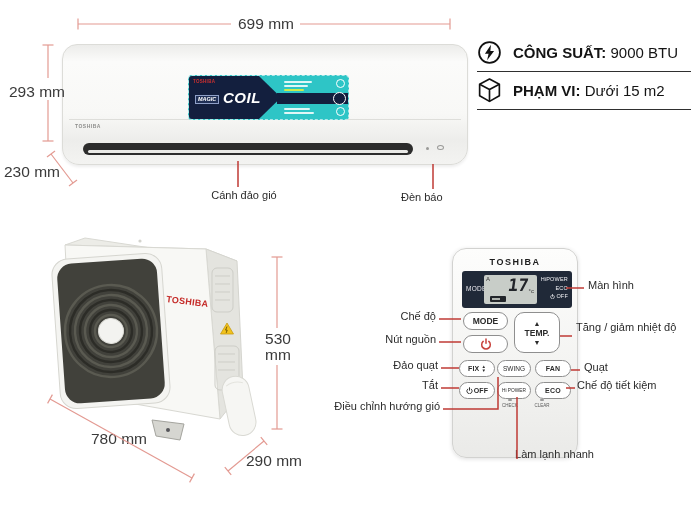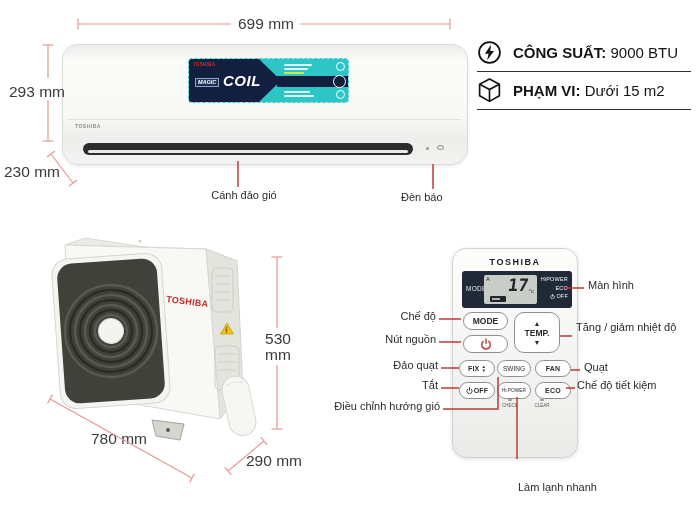--- a/index.html
+++ b/index.html
@@ -22,21 +22,21 @@
           background:linear-gradient(180deg,#ececea 0%,#fbfbfa 14%,#f8f8f6 58%,#ededeb 80%,#f3f3f1 100%);
           border:1px solid #dcdcd8;border-radius:15px 15px 17px 17px;box-sizing:border-box;
           box-shadow:0 2px 3px rgba(0,0,0,.07);z-index:10;}
   #indoor .seam{position:absolute;left:6px;right:6px;top:74px;height:1px;background:#dededa;}
   #indoor .brand-sm{position:absolute;left:12px;top:78px;font-size:5px;font-weight:bold;letter-spacing:.5px;color:#8e8e8c;}
   #indoor .slot{position:absolute;left:20px;top:98px;width:330px;height:12px;background:#2c2c2c;border-radius:6px;}
   #indoor .slot i{position:absolute;left:5px;right:5px;bottom:2px;height:3px;background:#e9e9e6;border-radius:2px;}
   #indoor .ind-dot{position:absolute;left:363px;top:102px;width:3px;height:3px;border-radius:50%;background:#9a9a98;}
   #indoor .ind-ring{position:absolute;left:374px;top:100px;width:7px;height:5px;border-radius:50%;border:1px solid #9a9a98;box-sizing:border-box;}
   
-  #banner{position:absolute;left:125px;top:13px;width:161px;height:45px;background:#2ec5c6;border-radius:4px;
+  #banner{position:absolute;left:125px;top:30px;width:161px;height:45px;background:#2ec5c6;border-radius:4px;
           border:1px dashed #aee9ea;box-sizing:border-box;overflow:hidden;padding-left:12px;}
   #banner .navy{position:absolute;left:0;top:0;bottom:0;width:92px;background:#131f3e;
                 clip-path:polygon(0 0,76% 0,100% 50%,76% 100%,0 100%);}
   #banner .tsb{position:absolute;left:4px;top:3px;font-size:4.5px;font-weight:bold;letter-spacing:.3px;color:#d03030;}
   #banner .magic{position:absolute;left:6px;top:19px;font-size:5.5px;font-style:italic;font-weight:bold;color:#fff;
                  border:1px solid #8fa0c8;background:#203056;padding:0 2px;line-height:7px;}
   #banner .coil{position:absolute;left:34px;top:13px;font-size:15px;font-style:italic;font-weight:bold;color:#fff;letter-spacing:.5px;}
   #banner .band{position:absolute;left:88px;right:0;top:17px;height:11px;background:#131f3e;}
   #banner .tline{position:absolute;height:2px;background:rgba(255,255,255,.85);border-radius:1px;}
   #banner .tline.t1{left:95px;top:5px;width:28px;} #banner .tline.t2{left:95px;top:9px;width:24px;}
@@ -259,21 +259,21 @@
     <div class="tiny-key" style="left:77px;top:150px;">
       <i></i><span>CLEAR</span>
     </div>
   </div>
 
   <div class="lbl r" style="left:352px;top:310px;width:84px;">Chế độ</div>
   <div class="lbl r" style="left:342px;top:333px;width:94px;">Nút nguồn</div>
   <div class="lbl r" style="left:348px;top:359px;width:90px;">Đảo quạt</div>
   <div class="lbl r" style="left:378px;top:379px;width:60px;">Tắt</div>
   <div class="lbl r" style="left:284px;top:400px;width:156px;">Điều chỉnh hướng gió</div>
-  <div class="lbl" style="left:482px;top:481px;width:112px;text-align:left;margin-left:36px;">Làm lạnh nhanh</div>
+  <div class="lbl" style="left:482px;top:448px;width:112px;text-align:right;">Làm lạnh nhanh</div>
   <div class="lbl" style="left:588px;top:279px;">Màn hình</div>
   <div class="lbl wrap" style="left:576px;top:321px;width:106px;white-space:normal;">Tăng / giảm nhiệt độ</div>
   <div class="lbl" style="left:584px;top:361px;">Quạt</div>
   <div class="lbl" style="left:577px;top:379px;">Chế độ tiết kiệm</div>
 
   <svg id="overlay" width="696" height="522" viewBox="0 0 696 522">
     <g stroke="#e39a92" stroke-width="1.2">
       <line x1="78" y1="24" x2="231" y2="24"></line>
         <line x1="300" y1="24" x2="450" y2="24"></line>
       <line x1="78" y1="18.5" x2="78" y2="29.5"></line>

